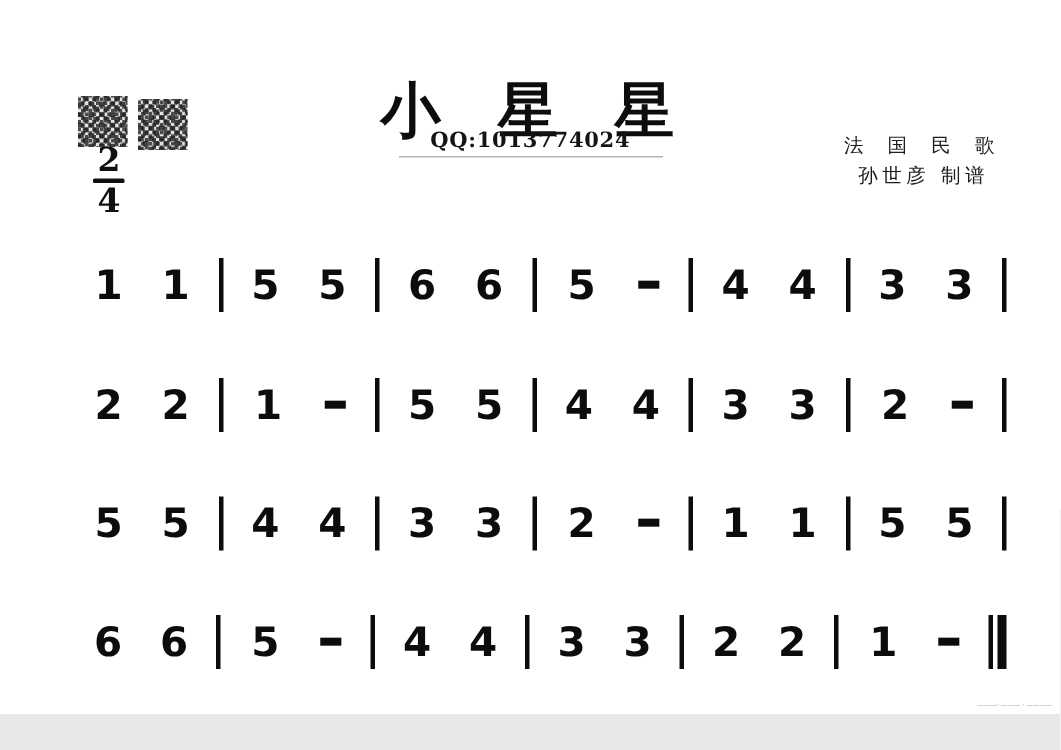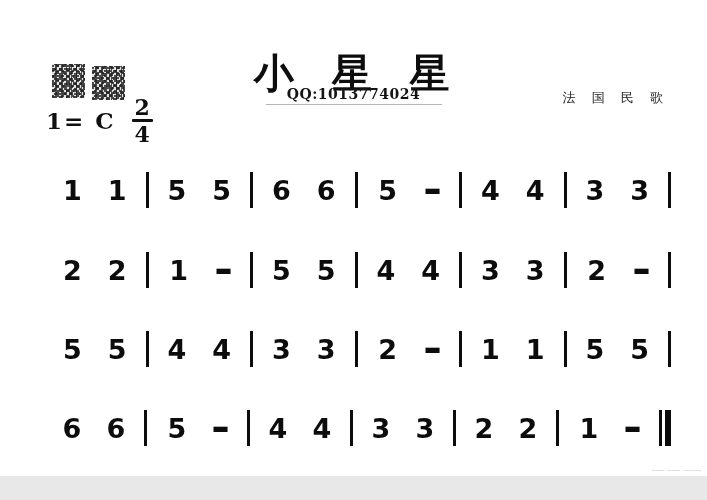--- a/index.html
+++ b/index.html
@@ -97,30 +97,30 @@
 <div class="page">
 
   <div class="qr qr-1"></div>
   <div class="qr qr-2"></div>
 
   <div class="title">小 星 星</div>
   <div class="qq">QQ:1013774024</div>
   <div class="title-rule"></div>
 
   <div class="keysig">
-    <span class="key">1= C</span>
     <span class="fraction">
       <span class="num">2</span>
       <span class="bar"></span>
       <span class="den">4</span>
     </span>
   </div>
 
   <div class="credits">
     <div class="line1">法 国 民 歌</div>
+    <div class="line2">孙世彦 制谱</div>
   </div>
 
   <div id="score">
       <div class="score-line">
         <div class="measure">
           <span class="note">1</span>
           <span class="note">1</span>
         </div>
         <div class="barline"></div>
         <div class="measure">

